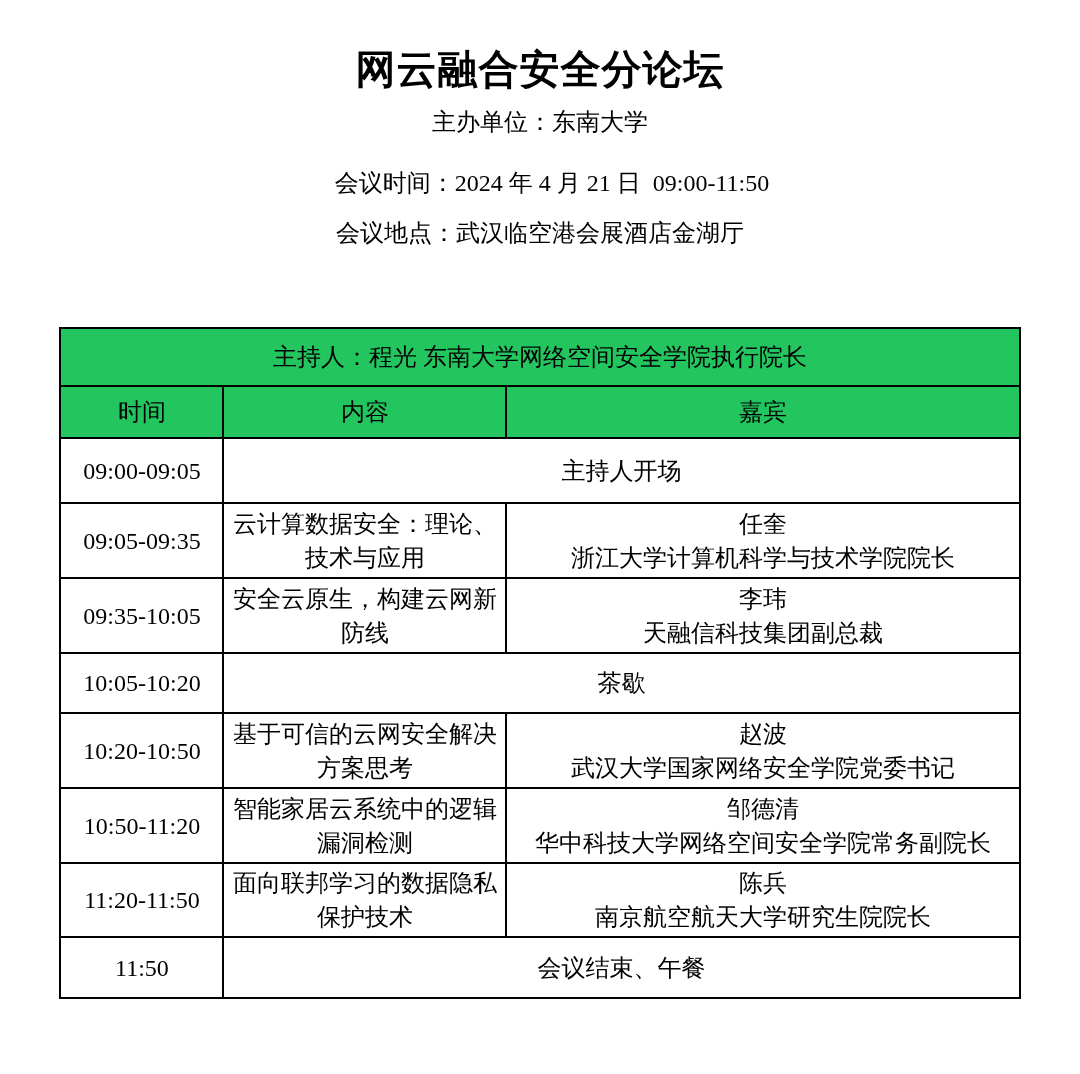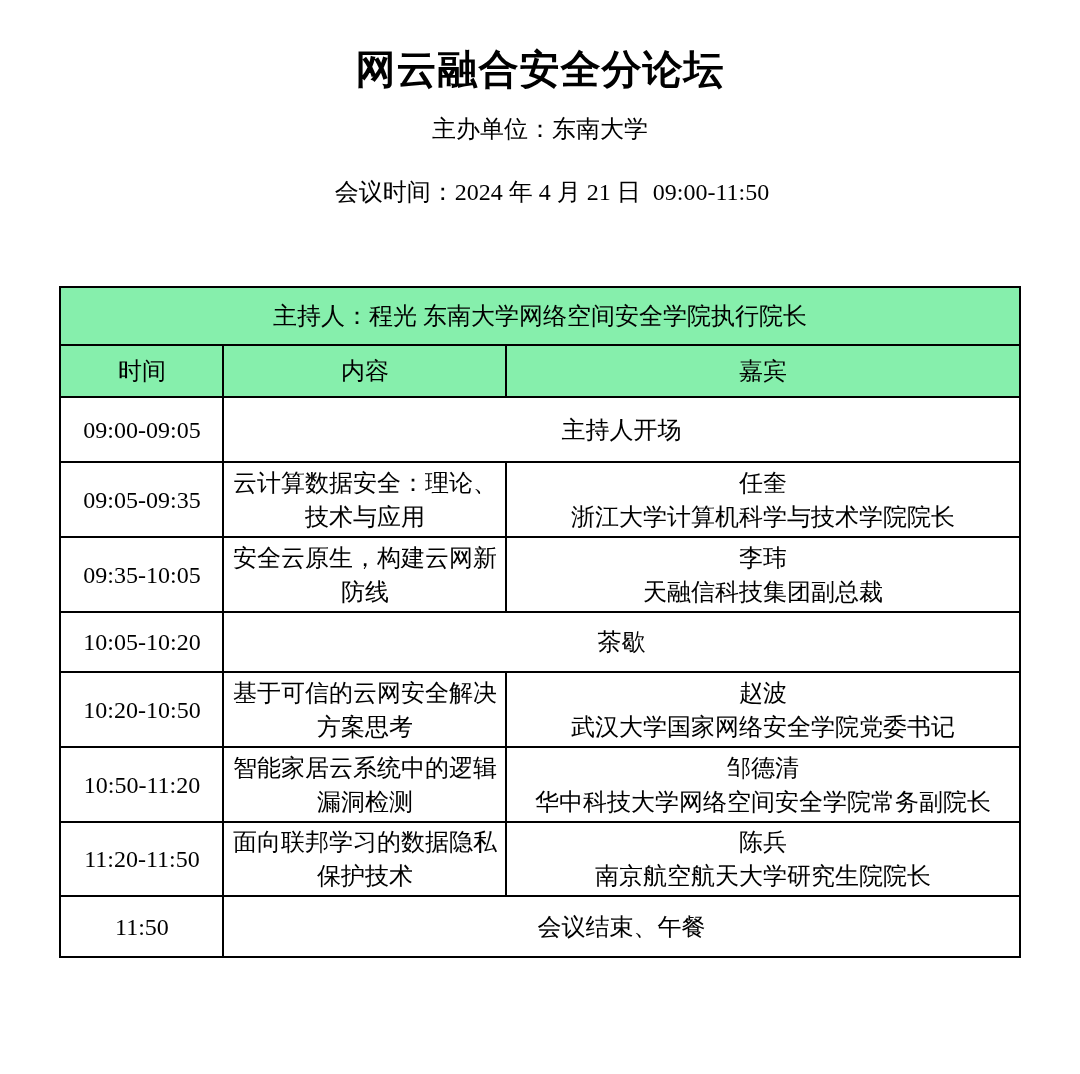--- a/index.html
+++ b/index.html
@@ -23,21 +23,21 @@
     font-weight: bold;
     text-align: center;
     letter-spacing: 1px;
   }
   .meta {
     font-size: 24px;
     line-height: 30px;
     text-align: center;
     white-space: pre-wrap;
   }
-  .meta.organizer { margin-top: 26px; font-family: Liberation Mono, monospace; }
+  .meta.organizer { margin-top: 17px; }
   .meta.mtime    { margin-top: 31px; margin-left: 24px; }
   .meta.mplace   { margin-top: 20px; }
 
   table.agenda {
     border-collapse: collapse;
     table-layout: fixed;
     width: 959px;
     margin: 79px auto 0 auto;
     font-size: 24px;
   }
@@ -45,21 +45,21 @@
   table.agenda col.c-content { width: 283px; }
   table.agenda col.c-guest   { width: 513px; }
 
   table.agenda td {
     border: 2px solid #000000;
     text-align: center;
     vertical-align: middle;
     padding: 2px 6px;
     line-height: 34px;
   }
-  tr.hdr td { background: #86efac; }
+  tr.hdr td { background: #22c55e; }
   td.moderator {
     text-align: left;
     padding-left: 10px;
     white-space: pre-wrap;
   }
   td.content-cell { padding: 2px 17px; }
   td.guest-cell   { padding: 2px 10px; }
   .h-mod  { height: 58px; }
   .h-cols { height: 52px; padding-left: 16px; }
   .h-r0 { height: 65px; margin-top: 10px; }
@@ -73,20 +73,21 @@
   .guest-line { line-height: 34px; }
 </style>
 </head>
 <body>
 
 <div class="page">
 
   <div class="title">网云融合安全分论坛</div>
   <div class="meta organizer">主办单位：东南大学</div>
   <div class="meta mtime">会议时间：2024 年 4 月 21 日  09:00-11:50</div>
+  <div class="meta mplace">会议地点：武汉临空港会展酒店金湖厅</div>
 
   <table class="agenda">
     <colgroup>
       <col class="c-time">
       <col class="c-content">
       <col class="c-guest">
     </colgroup>
 
     <tbody>
         <tr class="hdr h-mod">

